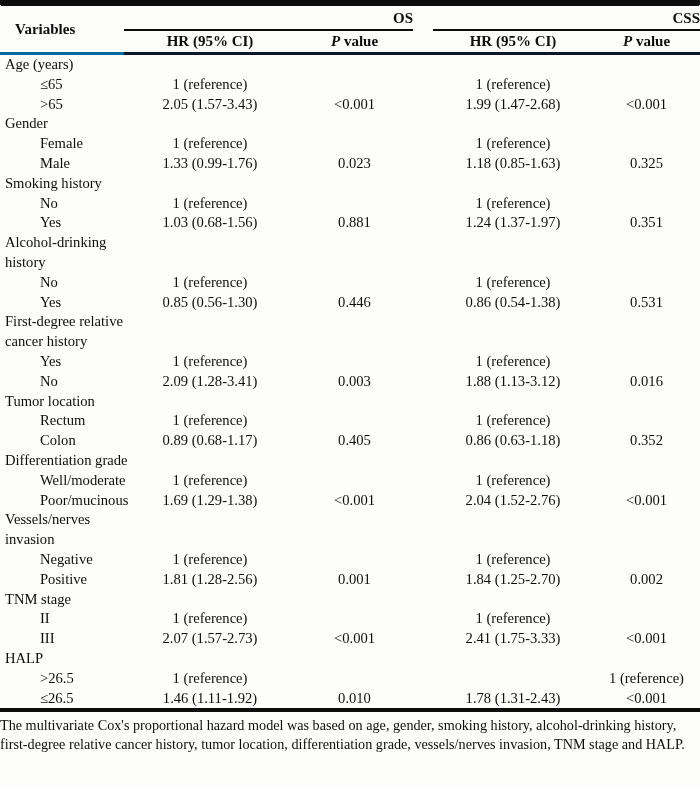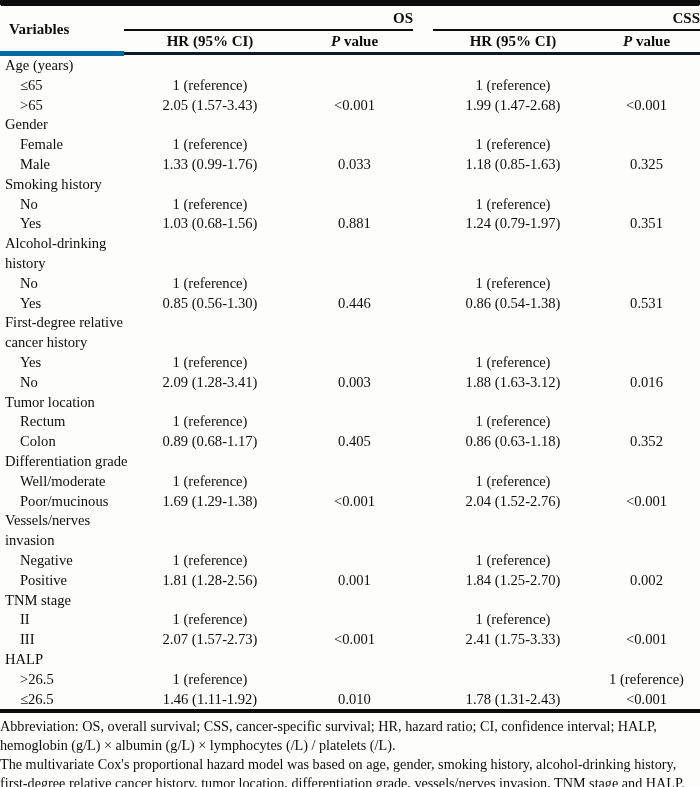--- a/index.html
+++ b/index.html
@@ -32,39 +32,39 @@
   col.c-cssp { width: 107px; }
 
   thead th {
     font-weight: bold;
     font-size: 15px;
     padding: 0;
     vertical-align: middle;
   }
   .th-var {
     text-align: left;
-    padding-left: 9px;
-    border-bottom: 5px solid #0369a1;
+    padding-left: 15px;
+    border-bottom: 3px solid #0369a1;
   }
   .row-groups th { height: 22px; }
   .th-group { border-bottom: 2px solid #0d0d0d; text-align: right; }
   .th-gap { border-bottom: none; }
   .row-subs th { height: 21px; border-bottom: 3px solid #0f172a; text-align: center; }
   .p-italic { font-style: italic; }
 
   tbody td {
     font-size: 14.6px;
     line-height: 19.8px;
     height: 19.8px;
     padding: 0;
     vertical-align: middle;
   }
   td.group-cell { text-align: left; padding-left: 5px; margin-top: 8px; }
   td.group-cell div { line-height: 19.8px; white-space: nowrap; }
-  td.item-label { text-align: left; padding-left: 20px; white-space: nowrap; }
+  td.item-label { text-align: left; padding-left: 40px; white-space: nowrap; }
   td.val { text-align: center; white-space: nowrap; }
   td.bold { font-weight: normal; }
 
   .bottom-rule {
     height: 3px;
     background: #0d0d0d;
     margin-bottom: 1px;
     border-bottom: 1px solid #0d0d0d;
   }
   .footnotes {
@@ -139,21 +139,21 @@
           <td class="item-label">Female</td>
           <td class="val">1 (reference)</td>
           <td class="val"></td>
           <td class="gap"></td>
           <td class="val">1 (reference)</td>
           <td class="val"></td>
         </tr>
         <tr>
           <td class="item-label">Male</td>
           <td class="val">1.33 (0.99-1.76)</td>
-          <td class="val">0.033</td>
+          <td class="val">0.023</td>
           <td class="gap"></td>
           <td class="val">1.18 (0.85-1.63)</td>
           <td class="val">0.325</td>
         </tr>
         <tr>
           <td colspan="6" class="group-cell">
             <div>Smoking history</div>
           </td>
         </tr>
         <tr>
@@ -162,21 +162,21 @@
           <td class="val"></td>
           <td class="gap"></td>
           <td class="val">1 (reference)</td>
           <td class="val"></td>
         </tr>
         <tr>
           <td class="item-label">Yes</td>
           <td class="val">1.03 (0.68-1.56)</td>
           <td class="val">0.881</td>
           <td class="gap"></td>
-          <td class="val">1.24 (0.79-1.97)</td>
+          <td class="val">1.24 (1.37-1.97)</td>
           <td class="val">0.351</td>
         </tr>
         <tr>
           <td colspan="6" class="group-cell">
             <div>Alcohol-drinking</div>
             <div>history</div>
           </td>
         </tr>
         <tr>
           <td class="item-label">No</td>
@@ -206,21 +206,21 @@
           <td class="val"></td>
           <td class="gap"></td>
           <td class="val">1 (reference)</td>
           <td class="val"></td>
         </tr>
         <tr>
           <td class="item-label">No</td>
           <td class="val">2.09 (1.28-3.41)</td>
           <td class="val bold">0.003</td>
           <td class="gap"></td>
-          <td class="val">1.88 (1.63-3.12)</td>
+          <td class="val">1.88 (1.13-3.12)</td>
           <td class="val bold">0.016</td>
         </tr>
         <tr>
           <td colspan="6" class="group-cell">
             <div>Tumor location</div>
           </td>
         </tr>
         <tr>
           <td class="item-label">Rectum</td>
           <td class="val">1 (reference)</td>
@@ -321,16 +321,15 @@
           <td class="gap"></td>
           <td class="val">1.78 (1.31-2.43)</td>
           <td class="val bold">&lt;0.001</td>
         </tr>
       </tbody>
   </table>
 
   <div class="bottom-rule"></div>
 
   <div class="footnotes">
-    <p>Abbreviation: OS, overall survival; CSS, cancer-specific survival; HR, hazard ratio; CI, confidence interval; HALP, hemoglobin (g/L) × albumin (g/L) × lymphocytes (/L) / platelets (/L).</p>
     <p>The multivariate Cox's proportional hazard model was based on age, gender, smoking history, alcohol-drinking history, first-degree relative cancer history, tumor location, differentiation grade, vessels/nerves invasion, TNM stage and HALP.</p>
   </div>
 </div>
 
 </body></html>

